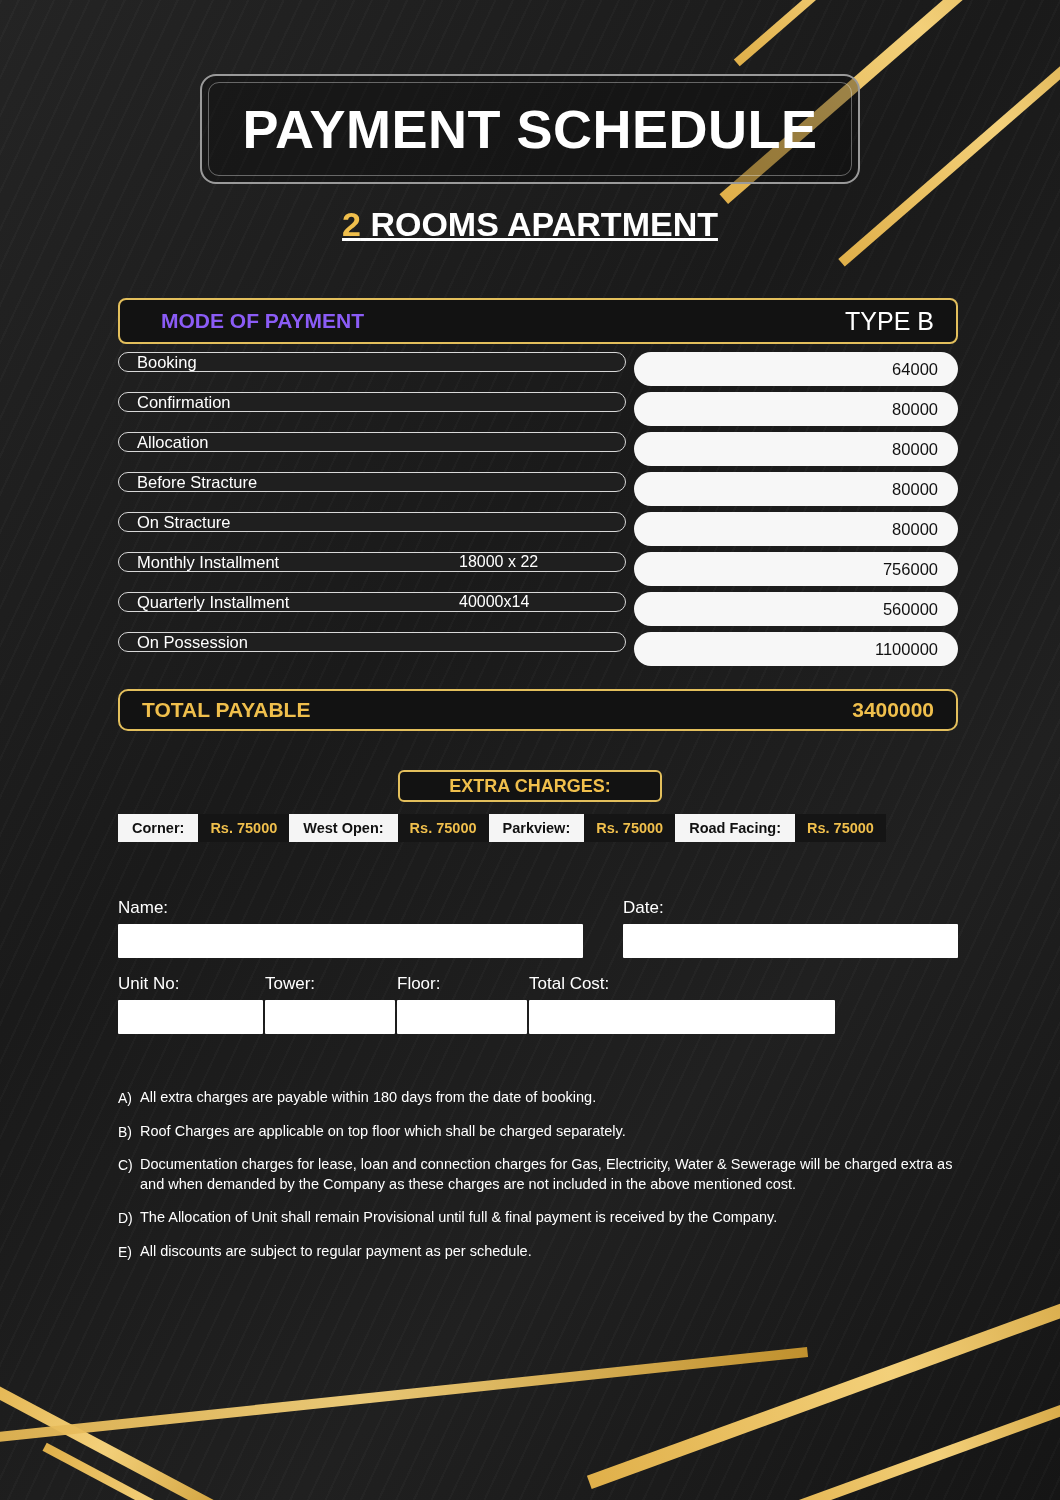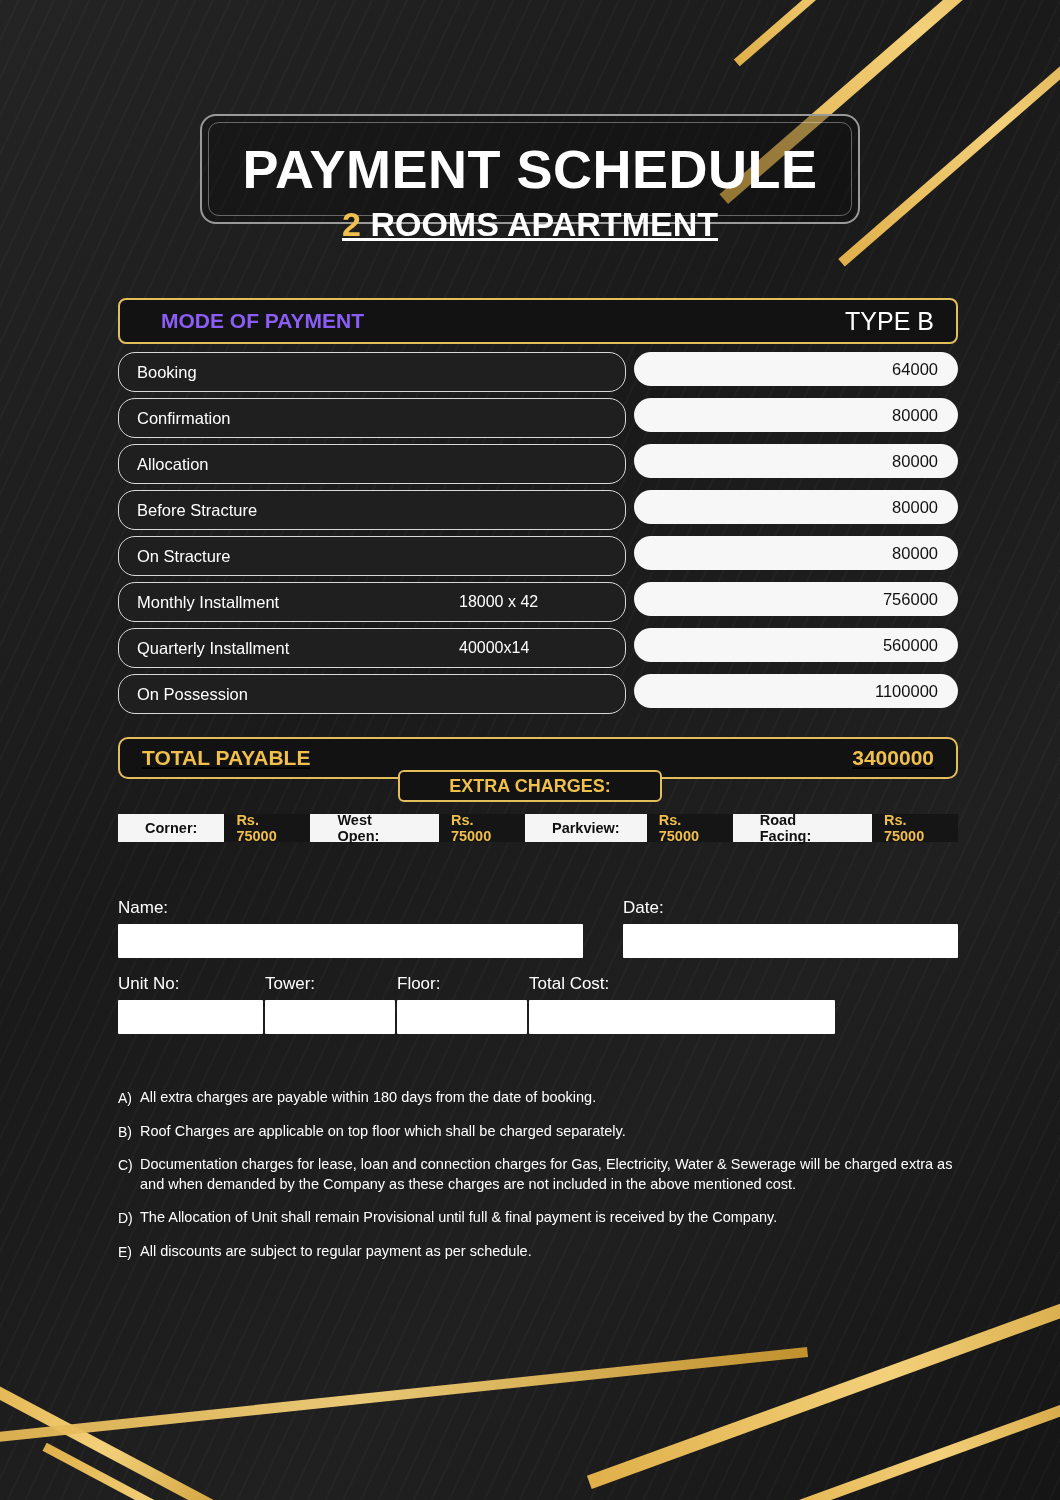--- a/index.html
+++ b/index.html
@@ -29,21 +29,20 @@
   .s8 { width: 900px; height: 10px; bottom: 96px; left: -90px; transform: rotate(-6deg); opacity: .95;}
 
   .content { position: relative; z-index: 3; }
 
   
   .title-box {
     position: absolute; top: 74px; left: 200px; width: 660px; height: 110px;
     border: 2px solid #9a9a9a; border-radius: 16px;
     display: flex; align-items: center; justify-content: center;
     background: rgba(10,10,10,0.35);
-    margin-top: 40px;
   }
   .title-box .inner {
     border: 1px solid rgba(255,255,255,0.35); border-radius: 11px;
     width: calc(100% - 12px); height: calc(100% - 12px);
     display: flex; align-items: center; justify-content: center;
   }
   .title-text {
     color: #fff; font-size: 54px; font-weight: bold; letter-spacing: .5px;
   }
   .subtitle {
@@ -57,52 +56,52 @@
   .head-row {
     height: 46px; border: 2px solid #e3bf5c; border-radius: 8px;
     background: #121212; display: flex; align-items: center;
     justify-content: space-between; padding: 0 22px; margin-bottom: 8px;
   }
   .head-left { color: #8b5cf6; font-size: 21px; font-weight: bold; margin-left: 19px; }
   .head-right { color: #ffffff; font-size: 25px; font-weight: normal; }
 
   .row { display: flex; gap: 8px; margin-bottom: 6px; }
   .row .label-cell {
-    width: 508px; height: 40px; border: 1px solid #d8d8d8; border-radius: 17px;
+    width: 508px; height: 20px; border: 1px solid #d8d8d8; border-radius: 17px;
     background: #1f1f1f; display: flex; align-items: center;
     padding: 0 18px; color: #ffffff; font-size: 16.5px; position: relative;
   }
   .row .label-cell .sub {
     position: absolute; left: 340px; font-size: 16px; color: #ffffff;
   }
   .row .value-cell {
     flex: 1; height: 34px; border-radius: 17px; background: #f7f7f7;
     display: flex; align-items: center; justify-content: flex-end;
     padding: 0 20px; color: #111; font-size: 16.5px;
   }
   .total-row {
     margin-top: 23px; height: 42px; border: 2px solid #e3bf5c; border-radius: 10px;
     background: #121212; display: flex; align-items: center;
-    justify-content: space-between; padding: 0 22px; text-decoration: underline;
+    justify-content: space-between; padding: 0 22px;
   }
   .total-row .t-label { color: #f0bf4c; font-size: 21px; font-weight: bold; }
   .total-row .t-value { color: #f0bf4c; font-size: 21px; font-weight: bold; }
 
   
   .extra-title {
     position: absolute; top: 770px; left: 398px; width: 264px; height: 32px;
     border: 2px solid #e3bf5c; border-radius: 6px; background: #121212;
     display: flex; align-items: center; justify-content: center;
     color: #f0bf4c; font-weight: bold; font-size: 18px;
   }
   .extra-row {
     position: absolute; top: 814px; left: 118px; width: 840px;
     display: flex; height: 28px; font-size: 14.5px; font-weight: bold;
   }
-  .extra-row .k { background: #f5f5f5; color: #111; display: flex; align-items: center; padding: 0 27px; }
+  .extra-row .k { background: #f5f5f5; color: #111; display: flex; align-items: center; padding: 0 14px; }
   .extra-row .v { background: #151515; color: #f0bf4c; display: flex; align-items: center; padding: 0 12px; }
 
   
   .form { position: absolute; top: 898px; left: 118px; width: 840px; }
   .f-label { color: #fff; font-size: 17px; margin-bottom: 6px; }
   .f-box { background: #ffffff; height: 34px; border-radius: 1px; }
   .form-row1 { display: flex; gap: 40px; }
   .form-row1 .col-name { width: 465px; }
   .form-row1 .col-date { width: 335px; }
   .form-row2 { display: flex; gap: 2px; margin-top: 16px; }
@@ -184,21 +183,21 @@
         <div class="label-cell">
           <span>On Stracture</span>
           <span class="sub"></span>
         </div>
         <div class="value-cell">80000</div>
       </div>
 
       <div class="row">
         <div class="label-cell">
           <span>Monthly Installment</span>
-          <span class="sub">18000 x 42</span>
+          <span class="sub">18000 x 22</span>
         </div>
         <div class="value-cell">756000</div>
       </div>
 
       <div class="row">
         <div class="label-cell">
           <span>Quarterly Installment</span>
           <span class="sub">40000x14</span>
         </div>
         <div class="value-cell">560000</div>

